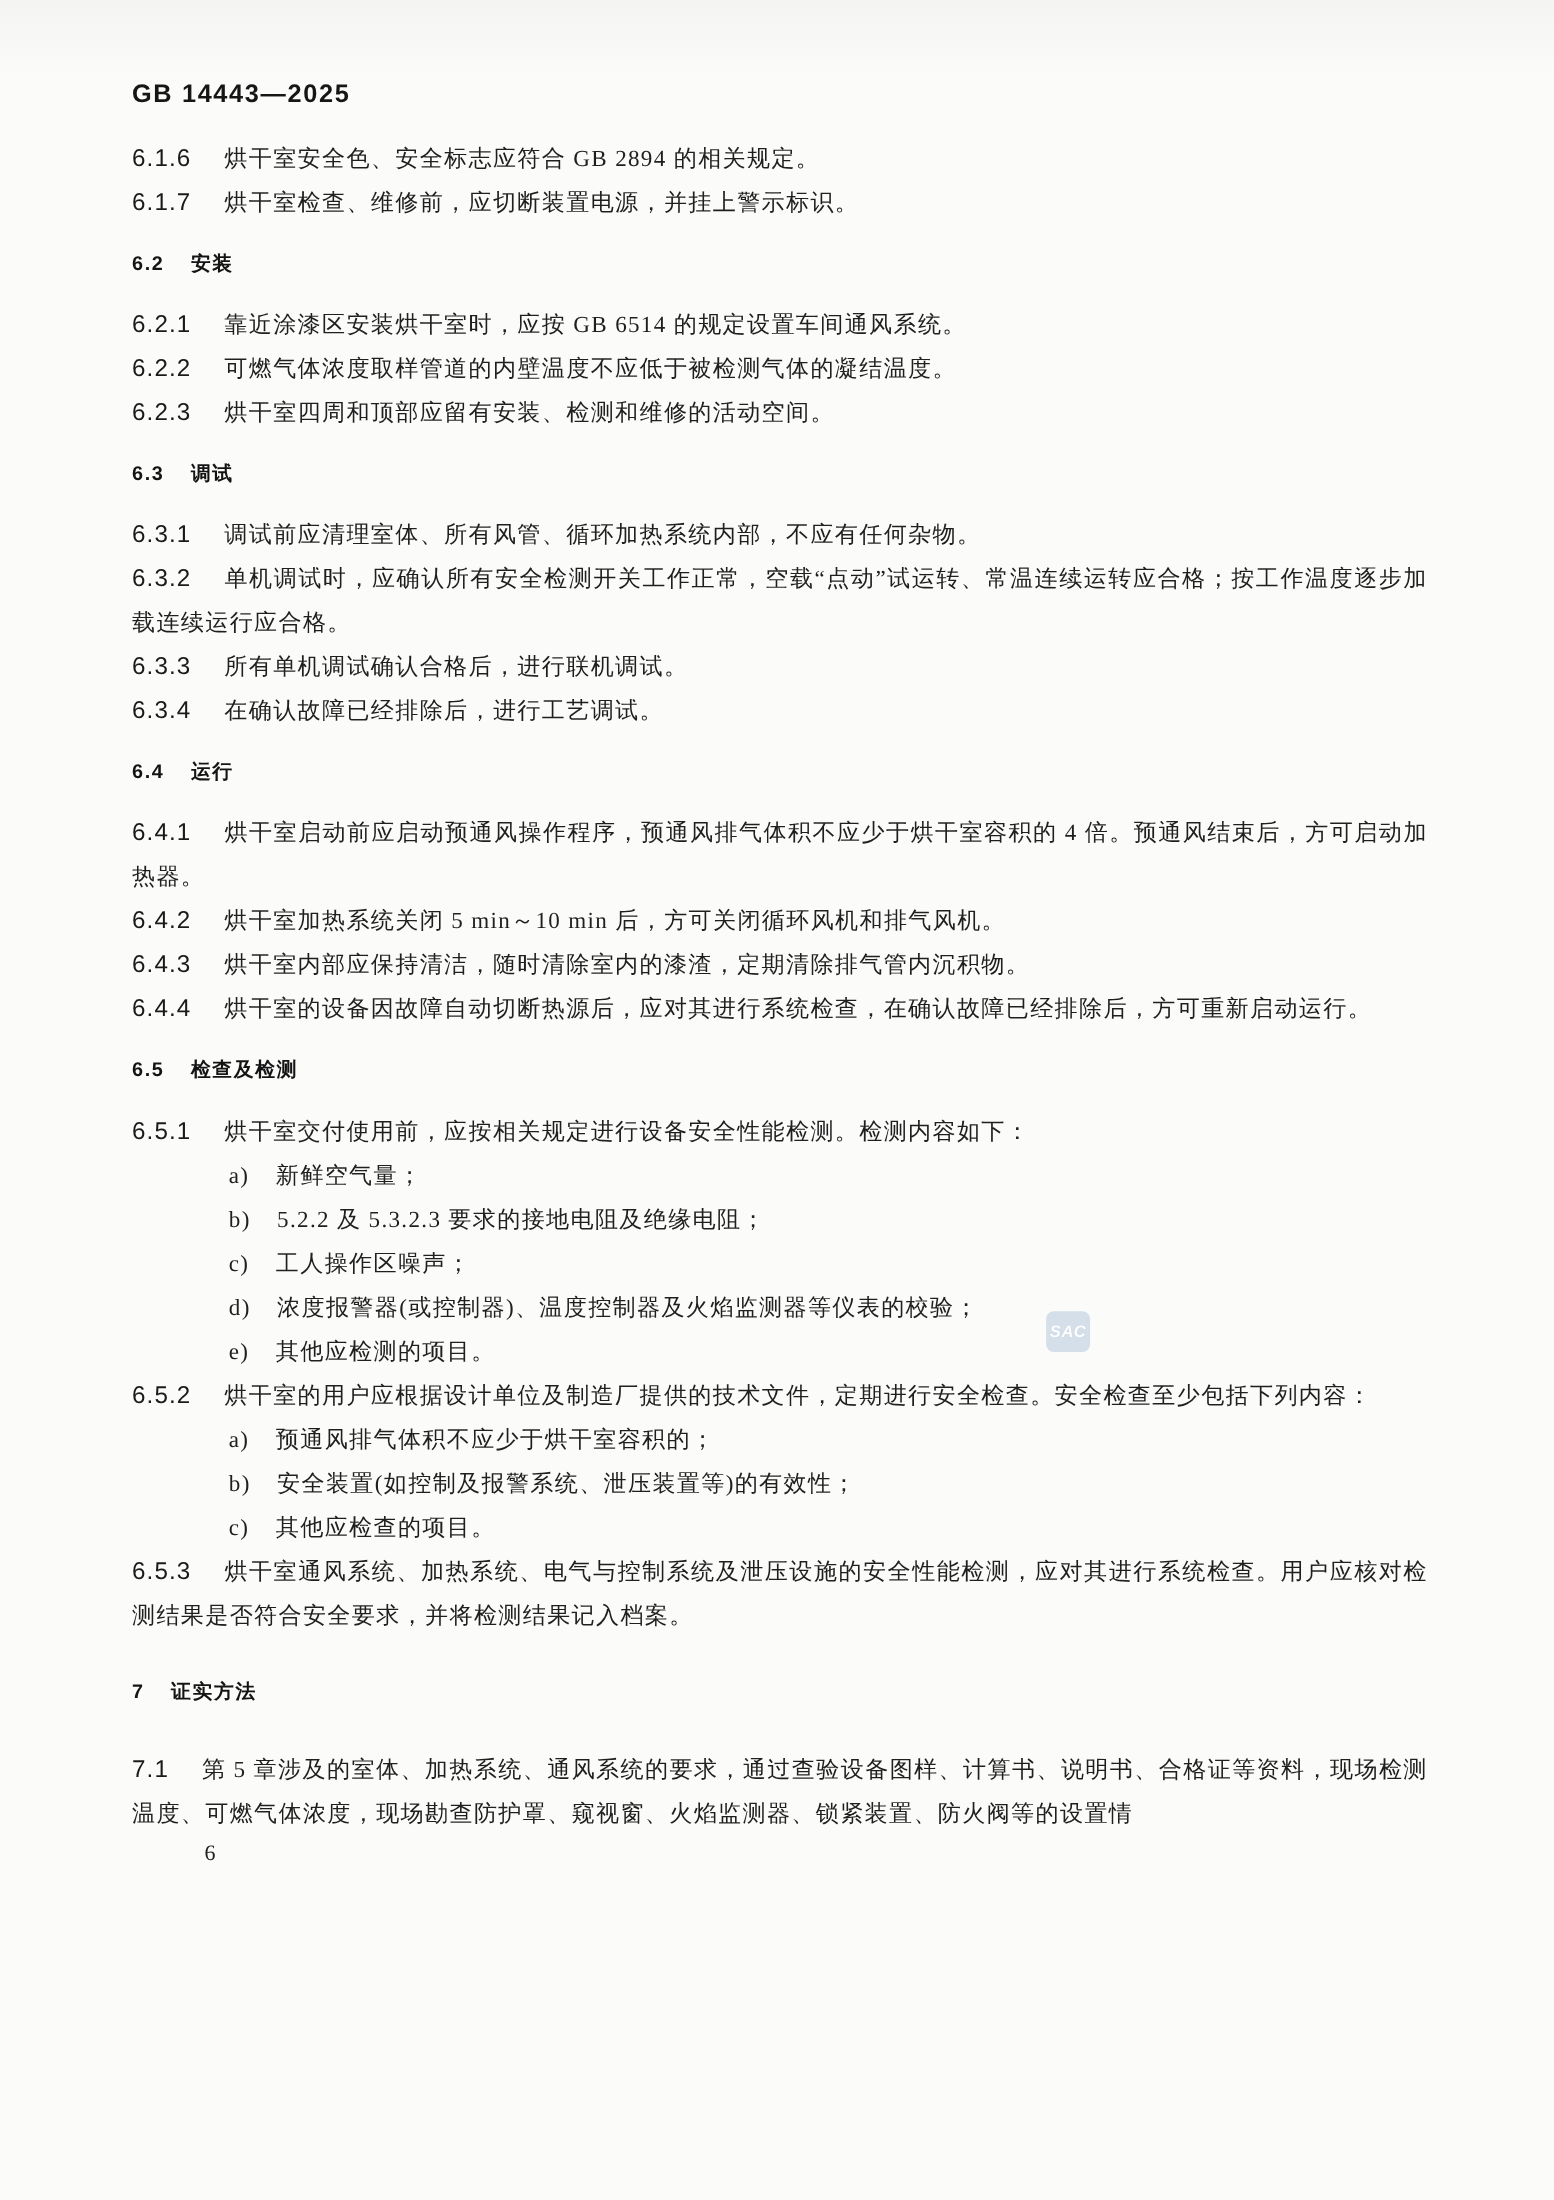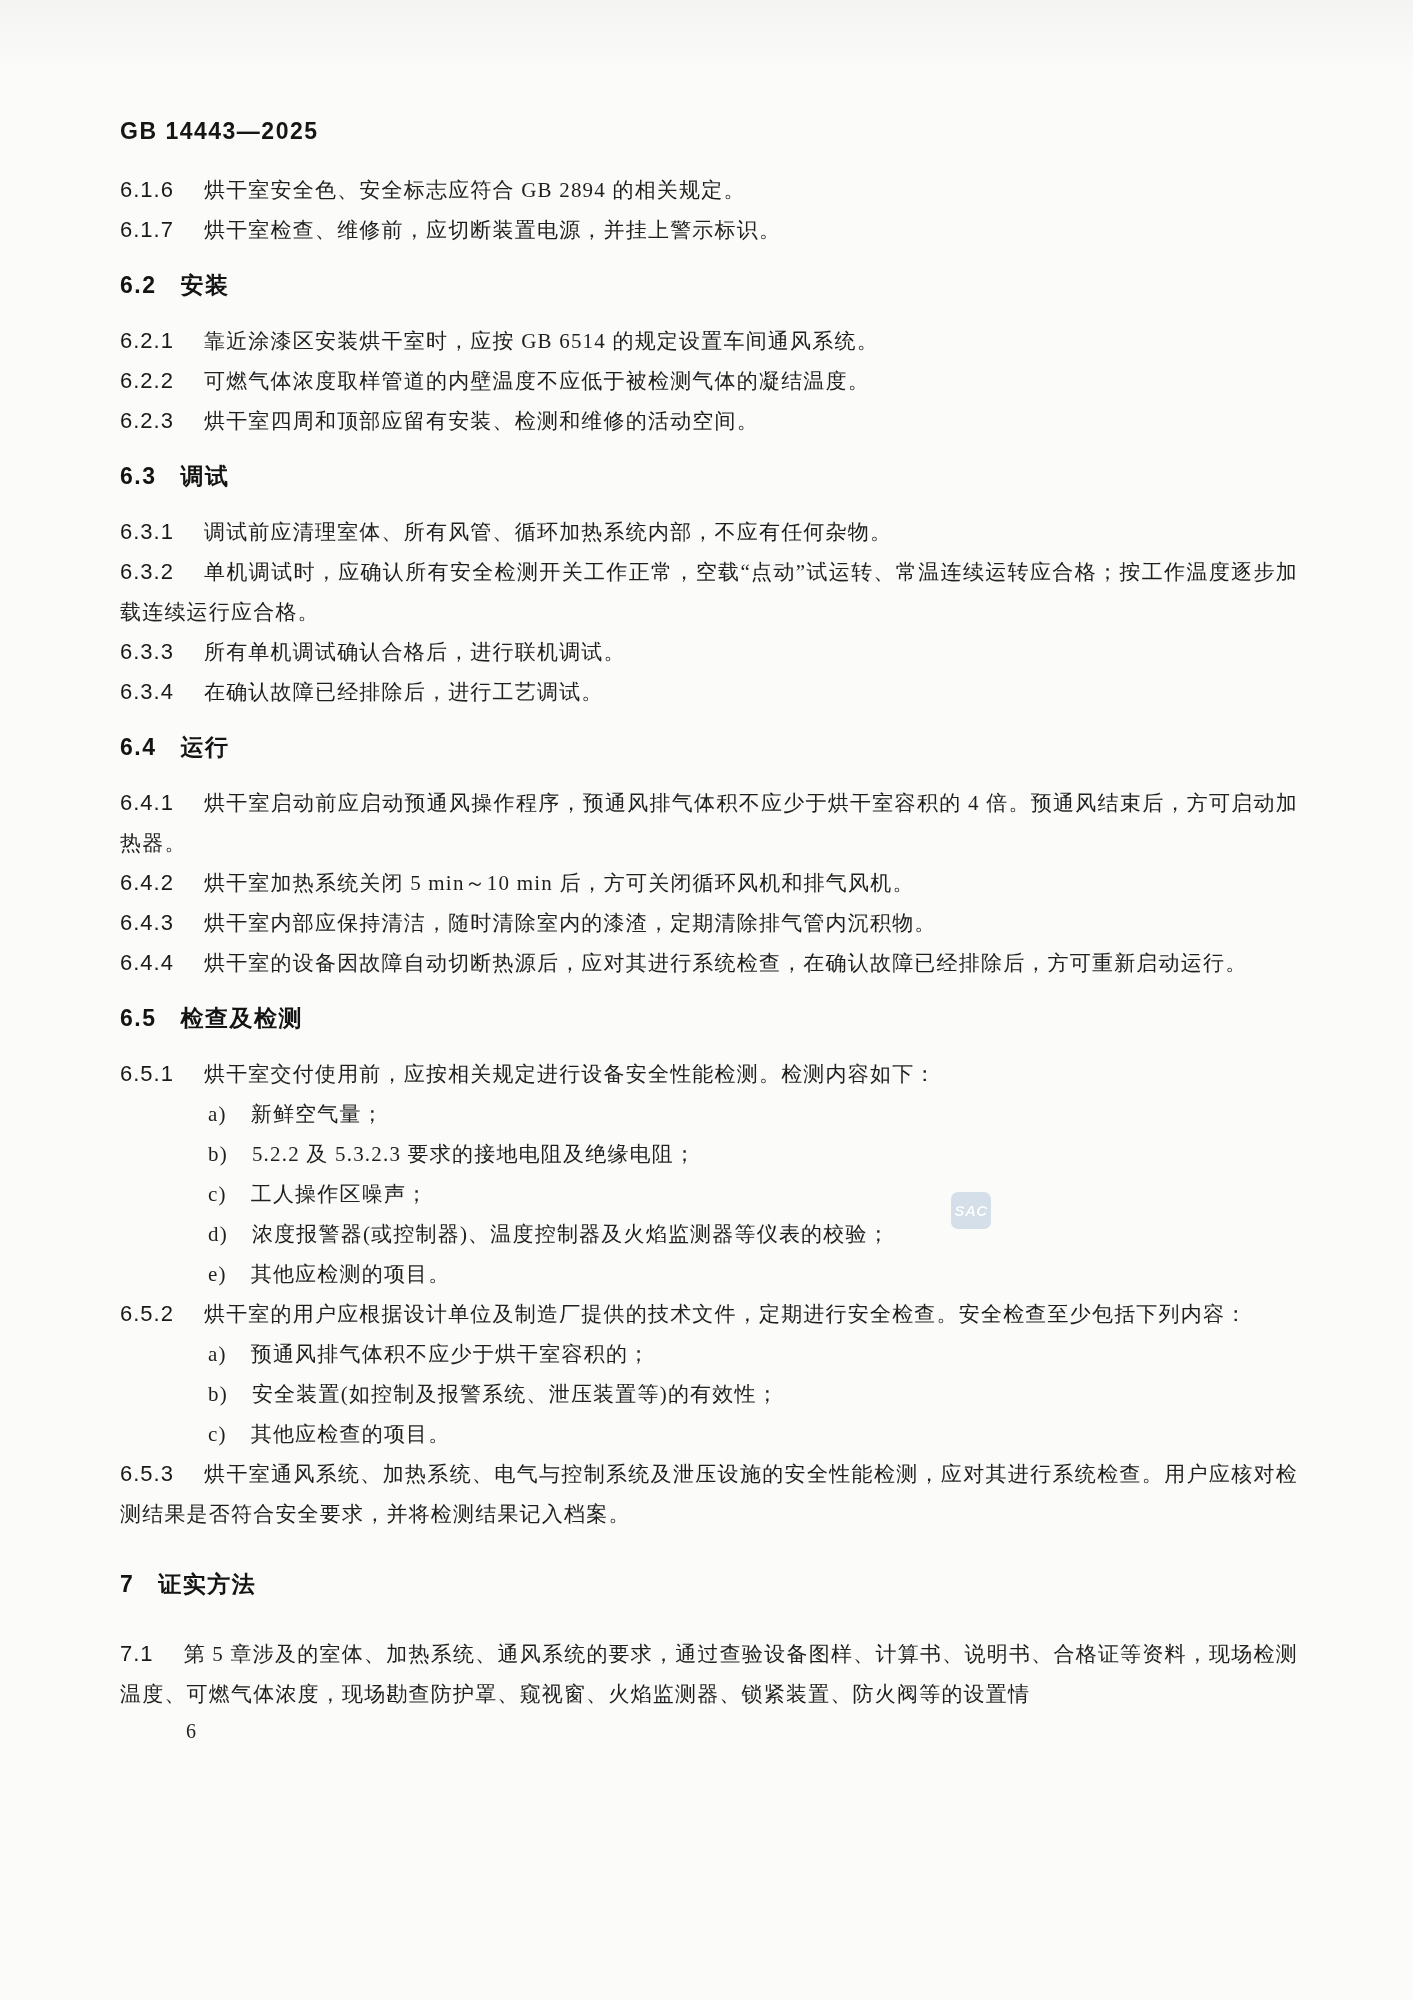--- a/index.html
+++ b/index.html
@@ -10,21 +10,21 @@
   }
   .page {
     position:relative;
     width:1413px; height:2000px;
     background:linear-gradient(180deg,#f4f4f3 0px,#fbfbfa 70px,#fbfbfa 100%);
     overflow:hidden;
     color:#1f1f1f;
   }
   .content {
     position:relative;
-    padding:118px 115px 0 120px;
+    padding:72px 115px 0 120px;
   }
   .std-num {
     font-family:"Liberation Sans","DejaVu Sans",sans-serif;
     font-weight:700;
     font-size:23px;
     letter-spacing:1.5px;
     color:#161616;
     line-height:26px;
     margin:0 0 26px 0;
   }
@@ -40,21 +40,21 @@
   .cnum {
     font-family:"Liberation Sans","DejaVu Sans",sans-serif;
     font-size:22px;
     letter-spacing:1px;
     margin-right:30px;
     color:#1a1a1a;
   }
   .h2 {
     font-family:"Liberation Sans","DejaVu Sans",sans-serif;
     font-weight:700;
-    font-size:23px;
+    font-size:18px;
     line-height:40px;
     letter-spacing:1.5px;
     color:#141414;
     margin:15px 0 16px 0;
   }
   .h2.chapter { margin:30px 0 30px 0; }
   .h2 .hnum { margin-right:24px; }
   .li {
     font-size:21px;
     line-height:40px;

